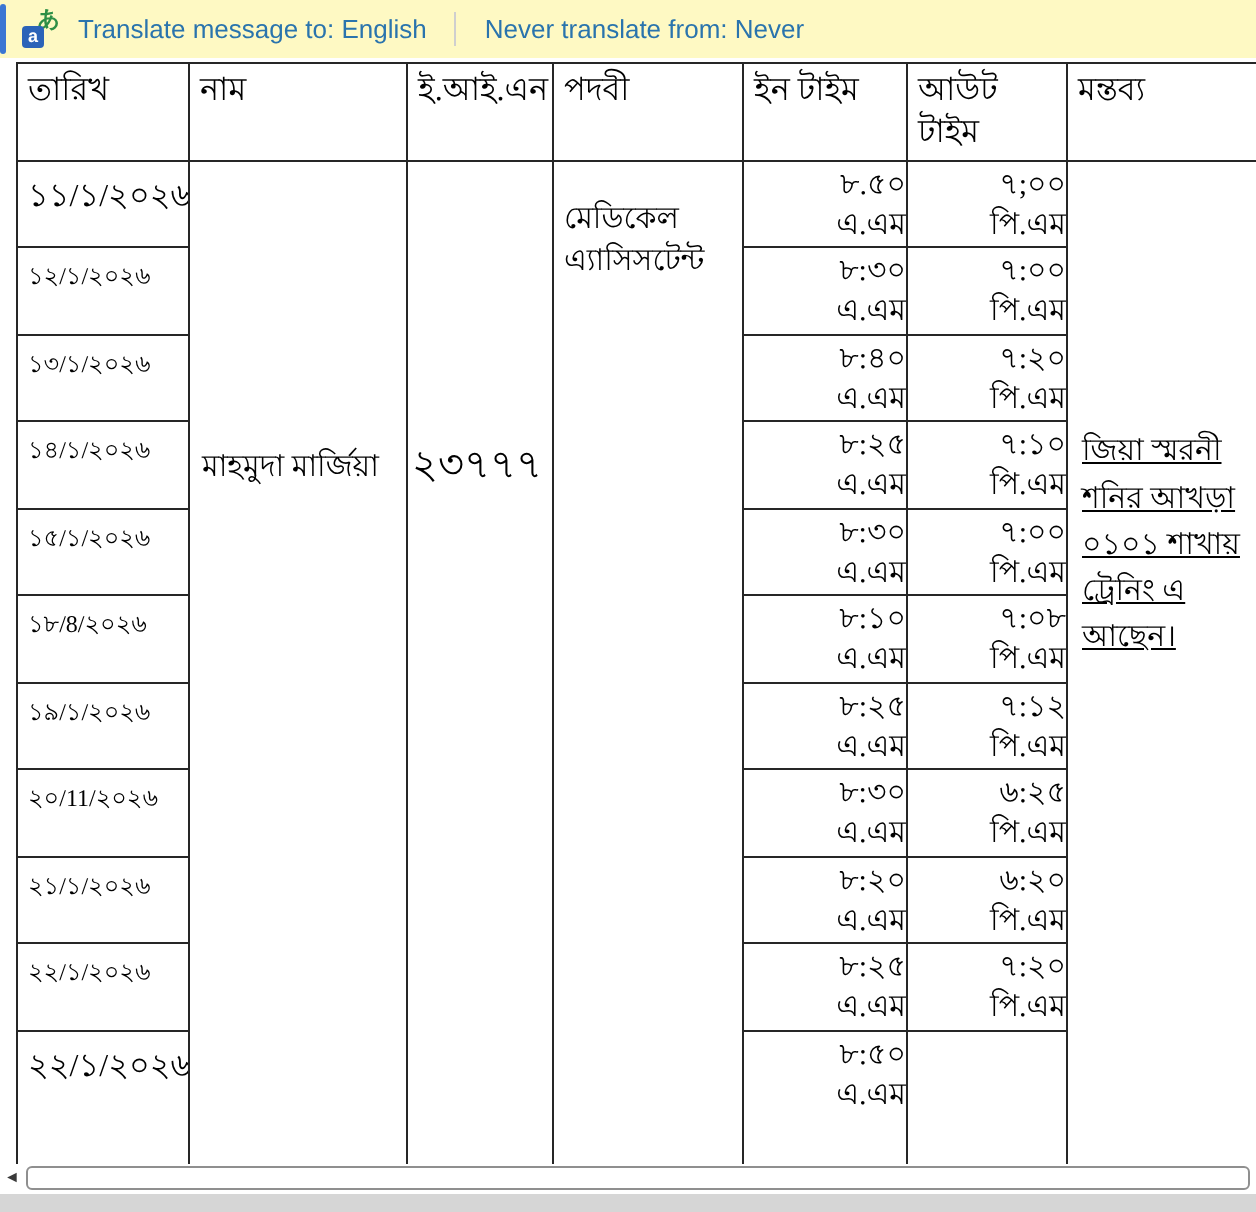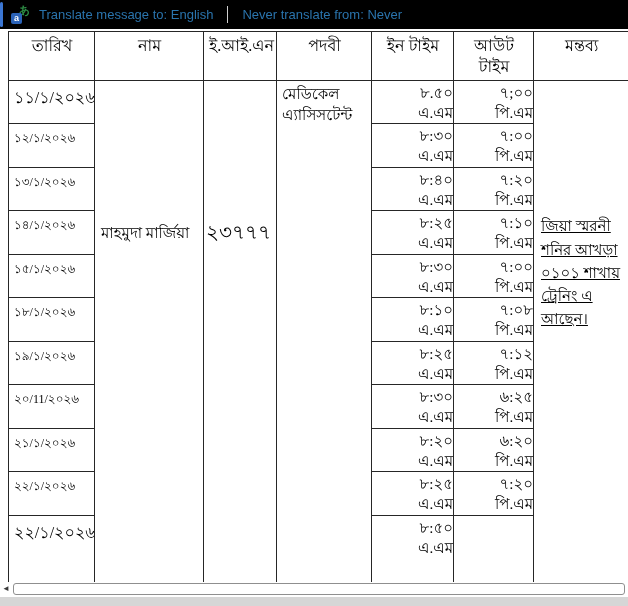--- a/index.html
+++ b/index.html
@@ -2,50 +2,50 @@
 <html><head>
 <meta charset="utf-8">
 <style>
   * { margin:0; padding:0; box-sizing:border-box; }
   html,body { width:628px; height:606px; background:#ffffff; overflow:hidden;
               font-family:"Liberation Sans", sans-serif; }
   .screen { position:relative; width:628px; height:606px; background:#fff; }
 
   
   .translate-bar { position:absolute; left:0; top:0; width:628px; height:29px;
-                   display:flex; align-items:center; background:#000000; }
+                   display:flex; align-items:center; background:#fef9c3; }
   .accent { width:3px; height:25px; background:#3b76d3; border-radius:2px; margin-right:6px; }
   .tr-icon { position:relative; width:19px; height:18px; margin:0 9px 0 2px; flex:0 0 auto; }
   .tr-icon .g-asian { position:absolute; right:0; top:-2px; color:#2e8f46; font-size:11px;
                       font-weight:bold; line-height:12px; }
   .tr-icon .g-asian::before { content:"あ"; }
   .tr-icon .g-latin { position:absolute; left:0; bottom:0; width:11px; height:11px;
                       background:#2b63b8; border-radius:2px; color:#fff; font-size:9px;
                       line-height:11px; text-align:center; font-weight:bold; }
   .tr-icon .g-latin::before { content:"a"; }
   .tr-link { color:#2a74ad; font-size:13px; cursor:pointer; white-space:nowrap; }
   .vdiv { width:1px; height:17px; background:#cfcfcf; margin:0 14px; }
 
   
   .tbl-wrap { position:absolute; left:8px; top:31px; width:620px; }
   table { border-collapse:collapse; table-layout:fixed; width:620px;
           font-family:"Liberation Serif", serif; color:#000; }
   th, td { border:1px solid #262626; vertical-align:top; overflow:hidden; }
   th.no-r, td.no-r { border-right:none;margin-left:18px; }
-  th { font-weight:normal; text-align:center; font-size:16px; padding:4px 4px 2px 5px;
+  th { font-weight:normal; text-align:left; font-size:16px; padding:4px 4px 2px 5px;
        height:47px; line-height:1.3; }
   td.date { font-size:12px; padding:5px 2px 0 5px;margin-left:21px; }
   tr.lg td.date { font-size:16px; padding-top:4px; }
   tr.body-row { height:43px; }
   tr.last-row { height:72px; }
   td.time { font-size:15px; padding:2px 0 0 6px; line-height:1.35;text-align:right; }
   td.time .t { display:block; }
   td.name-cell  { vertical-align:middle; font-size:15px; padding:0 2px 200px 6px; white-space:nowrap; }
   td.ein-cell   { vertical-align:middle; font-size:20px; padding:0 1px 200px 2px; }
-  td.desig-cell { vertical-align:top; font-size:15px; padding:3px 3px 0 5px; line-height:1.4; }
+  td.desig-cell { vertical-align:top; font-size:15px; padding:19px 3px 0 5px; line-height:1.4; }
   td.comment-cell { vertical-align:middle; font-size:15px; padding:0 4px 120px 7px; line-height:1.55;text-decoration:underline; }
 
   
   .hscroll { position:absolute; left:0; top:582px; width:628px; height:14px; background:#fff; }
   .sbtn { position:absolute; left:0; top:0; width:12px; height:14px; display:flex;
           align-items:center; justify-content:center; cursor:pointer; }
   .arr { font-size:8px; color:#3a3a3a; line-height:1; }
   .sthumb { position:absolute; left:13px; top:1px; width:612px; height:12px; background:#fff;
             border:1px solid #8f8f8f; border-radius:3px; cursor:pointer; }
   .bottomstrip { position:absolute; left:0; top:597px; width:628px; height:9px; background:#d6d6d6; }
@@ -142,21 +142,21 @@
           <td class="time">
             <span class="t">৮:৩০</span>
             <span class="t">এ.এম</span>
           </td>
           <td class="time">
             <span class="t">৭:০০</span>
             <span class="t">পি.এম</span>
           </td>
         </tr>
         <tr class="body-row">
-          <td class="date">১৮/১/২০২৬</td>
+          <td class="date">১৮/8/২০২৬</td>
           <td class="time">
             <span class="t">৮:১০</span>
             <span class="t">এ.এম</span>
           </td>
           <td class="time">
             <span class="t">৭:০৮</span>
             <span class="t">পি.এম</span>
           </td>
         </tr>
         <tr class="body-row">

